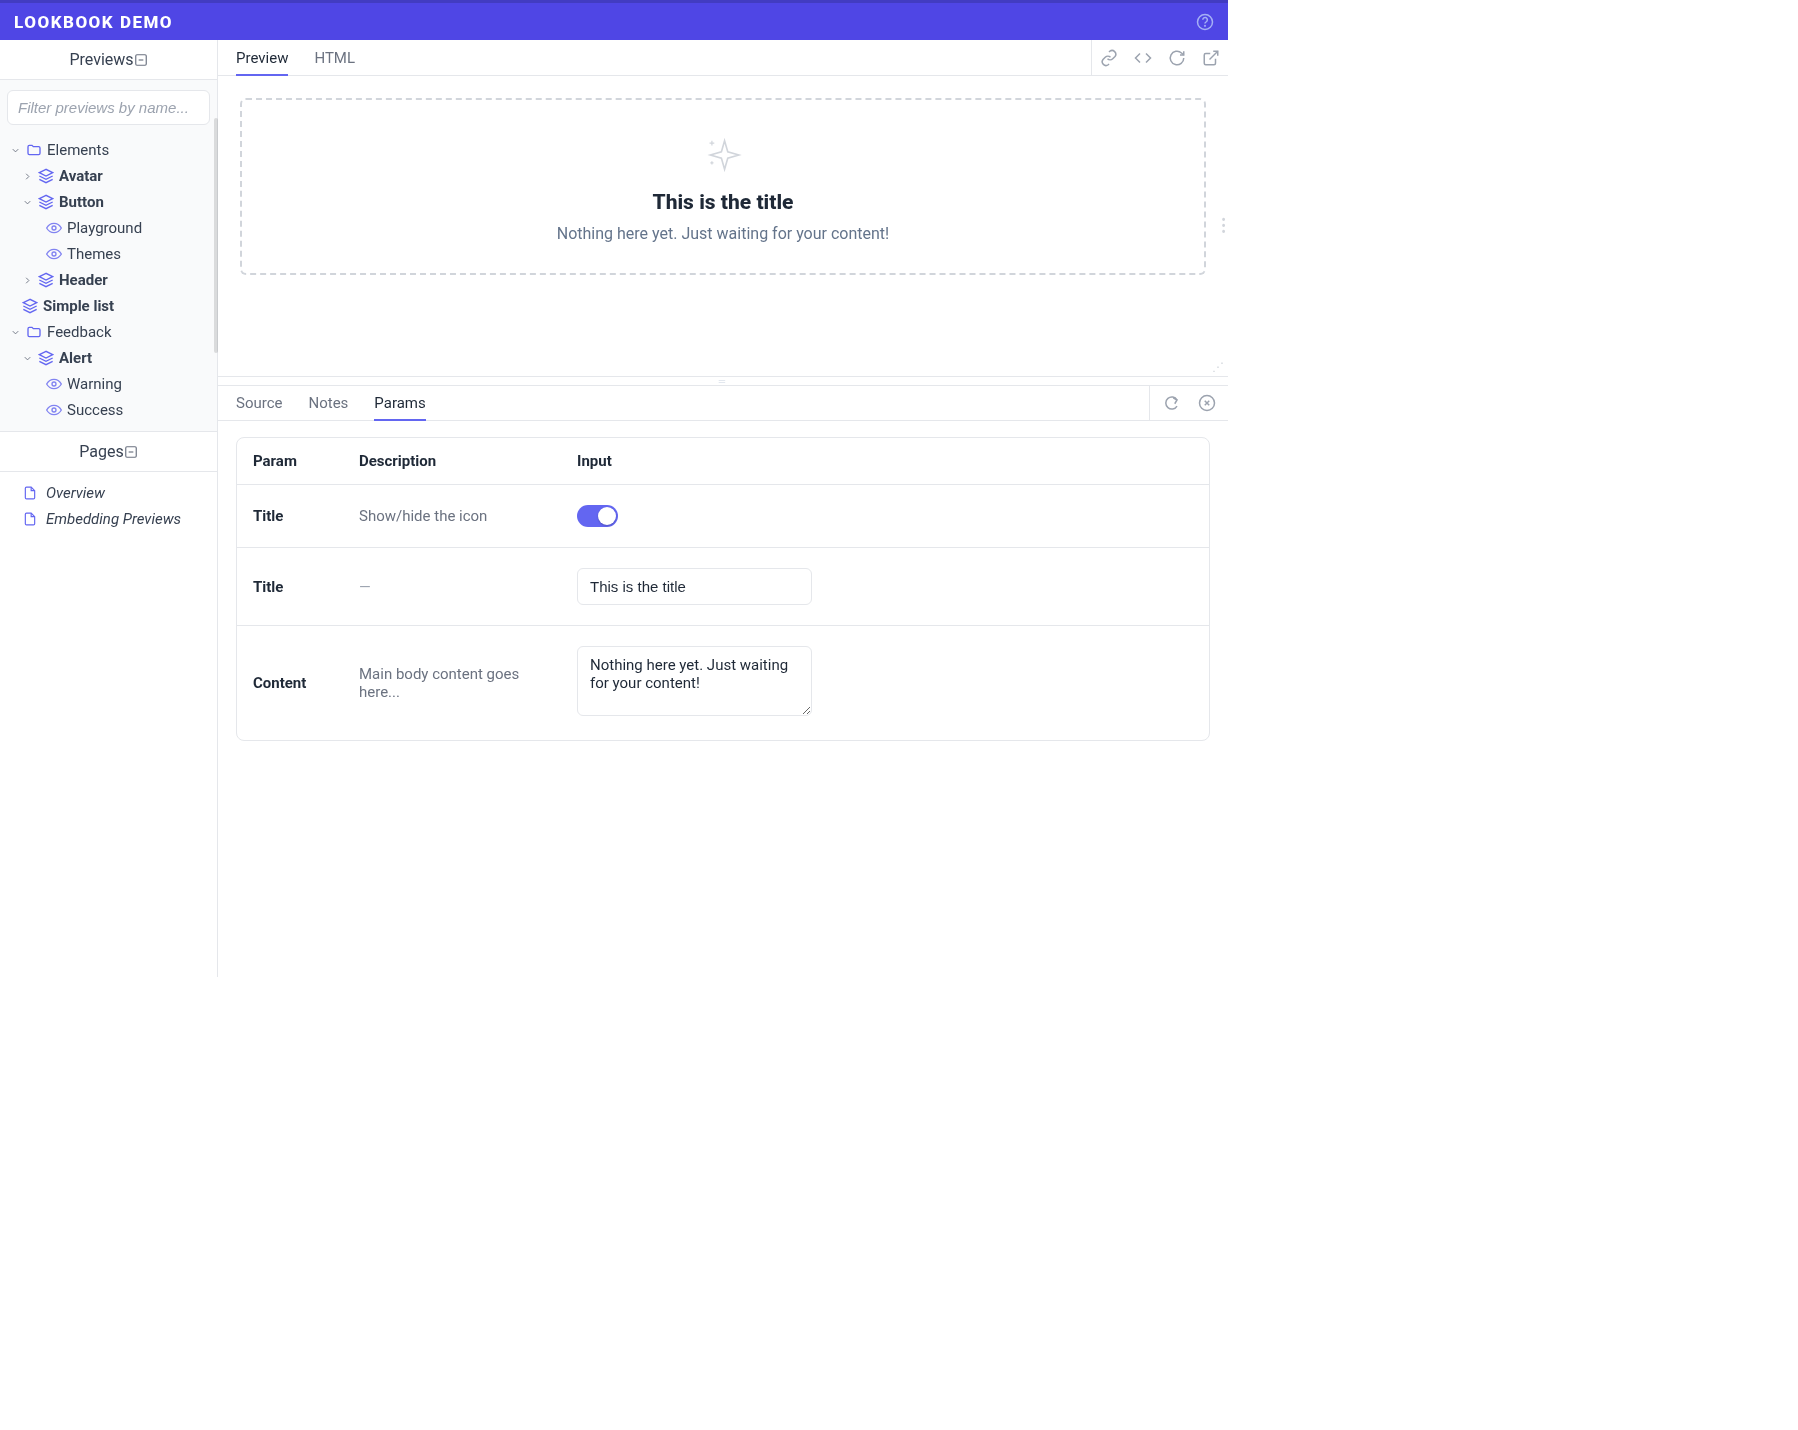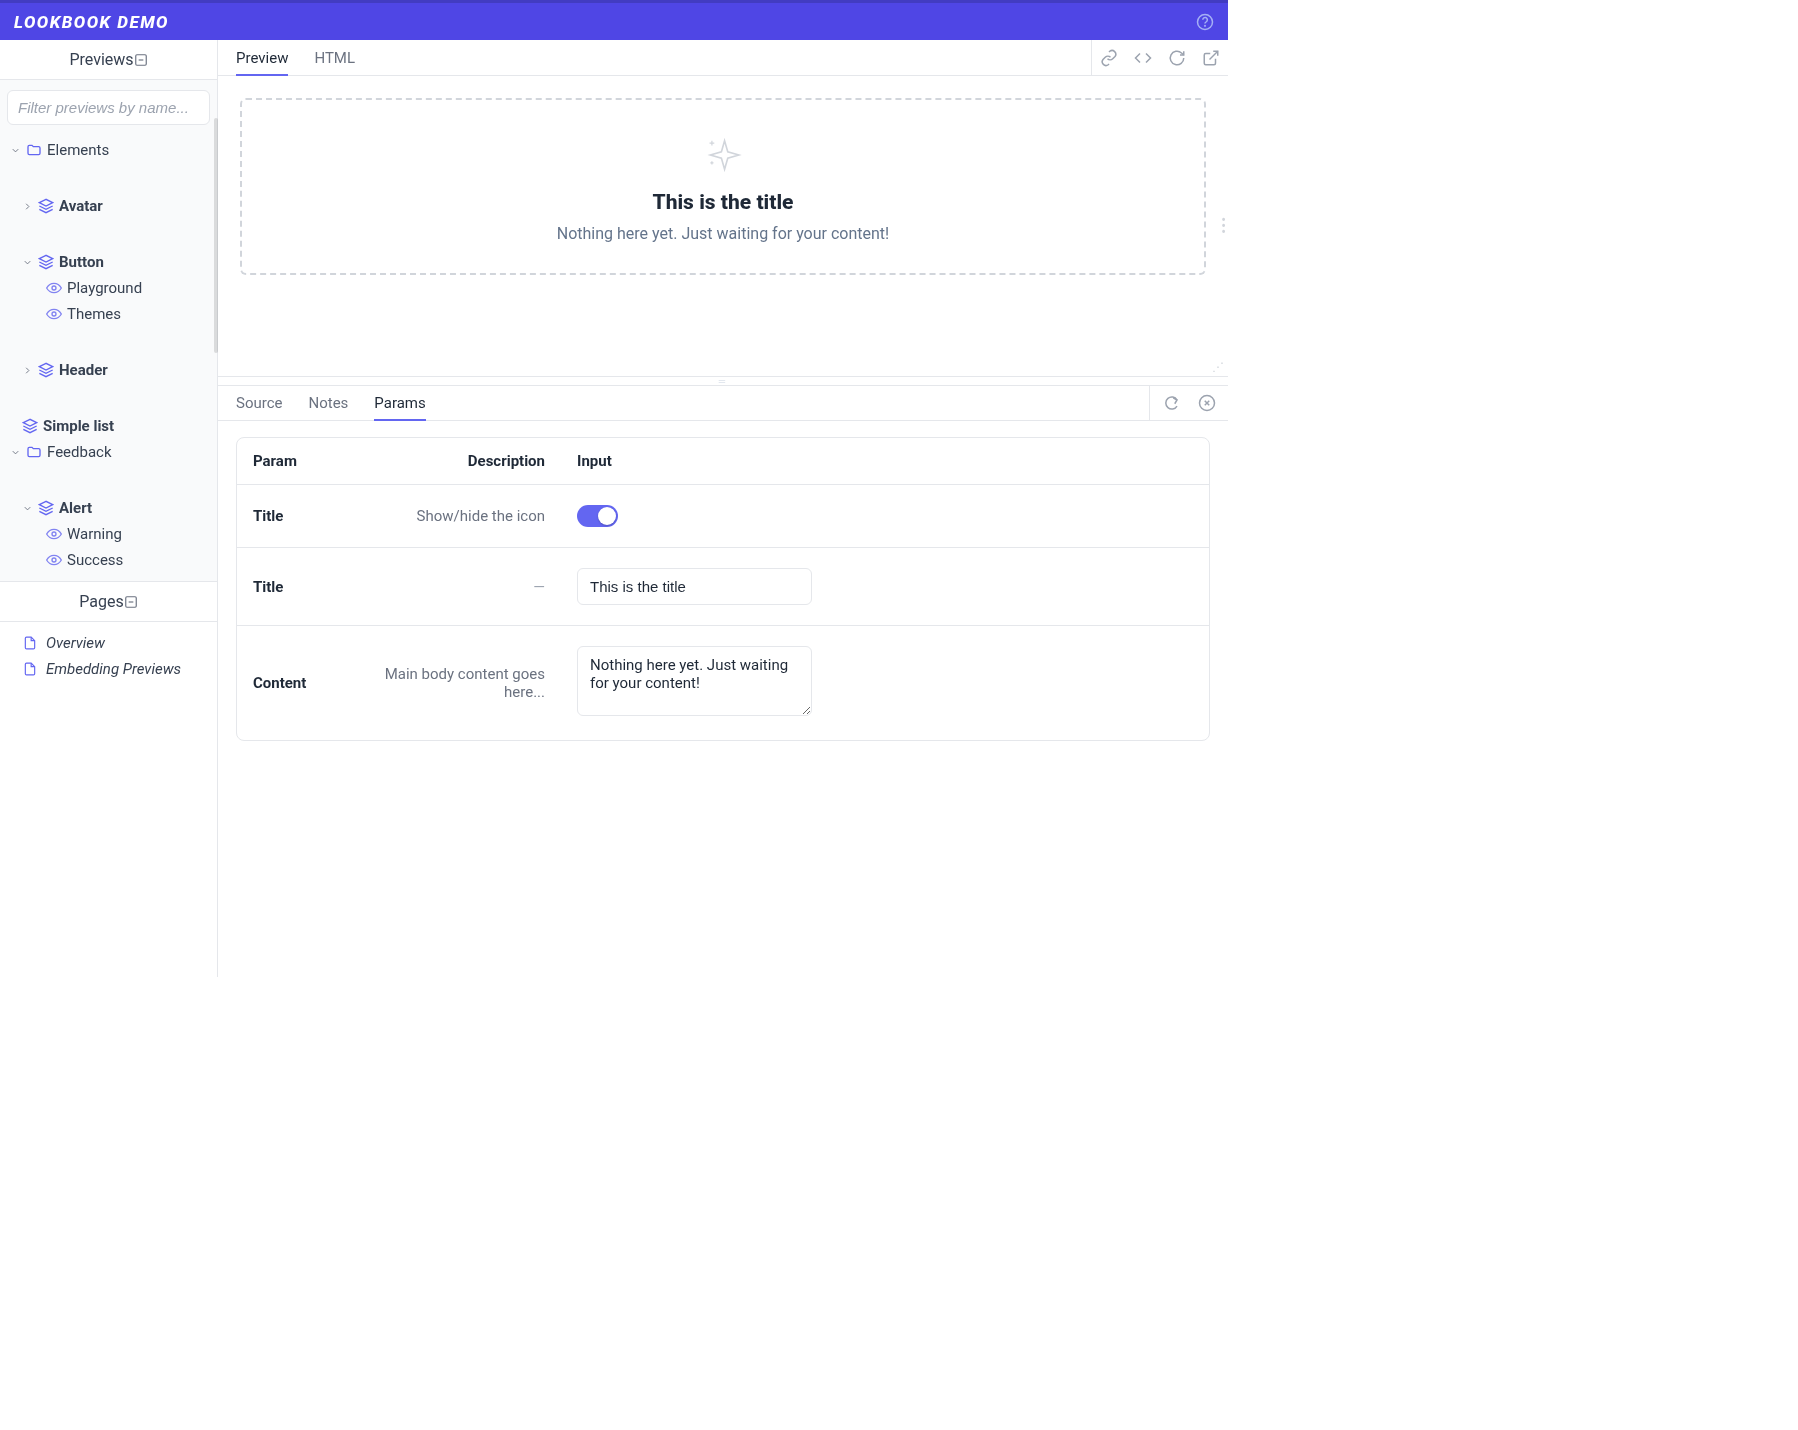--- a/index.html
+++ b/index.html
@@ -1,39 +1,39 @@
 <!DOCTYPE html>
 <html><head>
 <meta charset="utf-8">
 <style>
 * { box-sizing: border-box; margin: 0; padding: 0; }
 body { font-family: -apple-system, BlinkMacSystemFont, "Segoe UI", Roboto, sans-serif; font-size: 16px; color: #1f2937; background: #fff; width: 1228px; height: 977px; overflow: hidden; }
 
 
-.app-header { background: #4f46e5; height: 40px; display: flex; align-items: center; justify-content: space-between; padding: 0 14px; border-top: 3px solid #423cc1; font-style: italic; }
+.app-header { background: #4f46e5; height: 40px; display: flex; align-items: center; justify-content: space-between; padding: 0 14px; border-top: 3px solid #423cc1; }
 .app-title { color: #fff; font-weight: 800; font-size: 17px; letter-spacing: 1.5px; }
 .help-icon { color: #a5b0f5; width: 18px; height: 18px; }
 
 .main { display: flex; height: calc(100% - 40px); }
 
 
 .sidebar { width: 218px; border-right: 1px solid #e5e7eb; display: flex; flex-direction: column; background: #fff; position: relative; }
 .sidebar-scroll-track { position: absolute; right: -1px; top: 78px; width: 4px; height: 235px; background: rgba(0,0,0,0.12); border-radius: 2px; }
 .section-head { display: flex; align-items: center; justify-content: center; padding: 10px 14px; border-bottom: 1px solid #e5e7eb; }
 .section-head.border-top { border-top: 1px solid #e5e7eb; }
 .section-head span { font-size: 16px; color: #374151; }
 .collapse-icon { width: 14px; height: 14px; color: #6b7280; }
 
 .filter-wrap { padding: 10px 7px 8px; background: #f9fafb; }
 .filter-input { width: 100%; padding: 8px 10px; border: 1px solid #e5e7eb; border-radius: 6px; font-size: 15px; font-style: italic; color: #3b82f6; background: #fff; }
 .filter-input::placeholder { color: #9ca3af; font-style: italic; }
 
 .tree { background: #f9fafb; padding: 4px 0 8px; overflow-y: auto; }
 .tree-node { display: flex; align-items: center; gap: 5px; padding: 4px 8px; cursor: pointer; font-size: 15px; color: #374151; }
-.tree-node.bold { font-weight: 700; margin-top: 30px; }
+.tree-node.bold { font-weight: 700; }
 .tree-chevron { width: 11px; height: 11px; color: #6b7280; flex-shrink: 0; }
 .tree-iconbox { width: 16px; height: 16px; display: flex; align-items: center; justify-content: center; flex-shrink: 0; }
 .folder-icon { color: #6366f1; width: 16px; height: 16px; }
 .layers-icon { color: #6366f1; width: 16px; height: 16px; }
 .eye-icon { color: #8183f1; width: 16px; height: 16px; }
 .file-icon { color: #6366f1; width: 14px; height: 14px; }
 .l0 { padding-left: 10px; }
 .l1 { padding-left: 22px; }
 .l2 { padding-left: 46px; }
 .pages-list { padding: 8px 0; }
@@ -67,21 +67,21 @@
 .insp-toolbar { height: 35px; border-bottom: 1px solid #e5e7eb; display: flex; align-items: stretch; }
 .insp-tabs { display: flex; align-items: center; gap: 26px; padding: 0 18px; }
 .insp-actions { display: flex; align-items: center; border-left: 1px solid #e5e7eb; padding: 0 12px; gap: 18px; }
 
 .params-wrap { padding: 16px 18px; overflow: auto; }
 .params-table { width: 100%; border: 1px solid #e5e7eb; border-radius: 8px; border-collapse: separate; border-spacing: 0; }
 .params-table th, .params-table td { text-align: left; padding: 20px 16px; border-bottom: 1px solid #e5e7eb; vertical-align: middle; }
 .params-table tr:last-child td { border-bottom: none; }
 .params-table th { font-weight: 700; font-size: 15px; padding-top: 14px; padding-bottom: 14px; }
 .params-table th:first-child, .params-table td:first-child { width: 106px; }
-.params-table th:nth-child(2), .params-table td:nth-child(2) { width: 218px; text-align: right; }
+.params-table th:nth-child(2), .params-table td:nth-child(2) { width: 218px; }
 .param-name { font-weight: 700; font-size: 15px; }
 .param-desc { color: #6b7280; font-size: 15px; }
 .param-desc.dash { color: #9ca3af; }
 
 
 .toggle { width: 41px; height: 22px; background: #6366f1; border-radius: 11px; position: relative; cursor: pointer; }
 .toggle-knob { position: absolute; right: 2px; top: 2px; width: 18px; height: 18px; background: #fff; border-radius: 50%; box-shadow: 0 1px 2px rgba(0,0,0,0.2); }
 
 .txt-input { width: 235px; padding: 9px 12px; border: 1px solid #e5e7eb; border-radius: 6px; font-size: 15px; color: #1f2937; }
 .txt-area { width: 235px; padding: 9px 12px; border: 1px solid #e5e7eb; border-radius: 6px; font-size: 15px; color: #1f2937; resize: both; height: 70px; font-family: inherit; }

